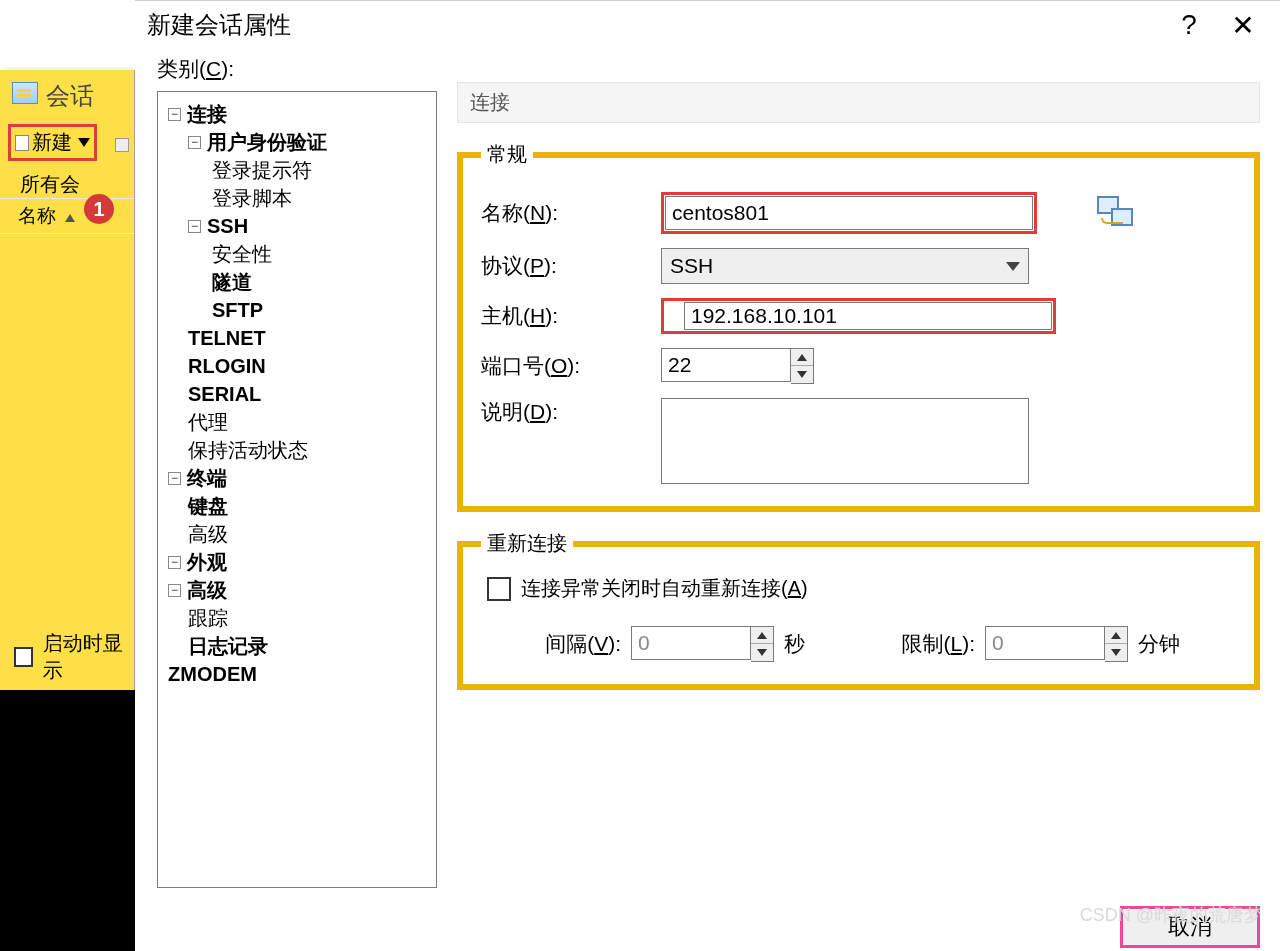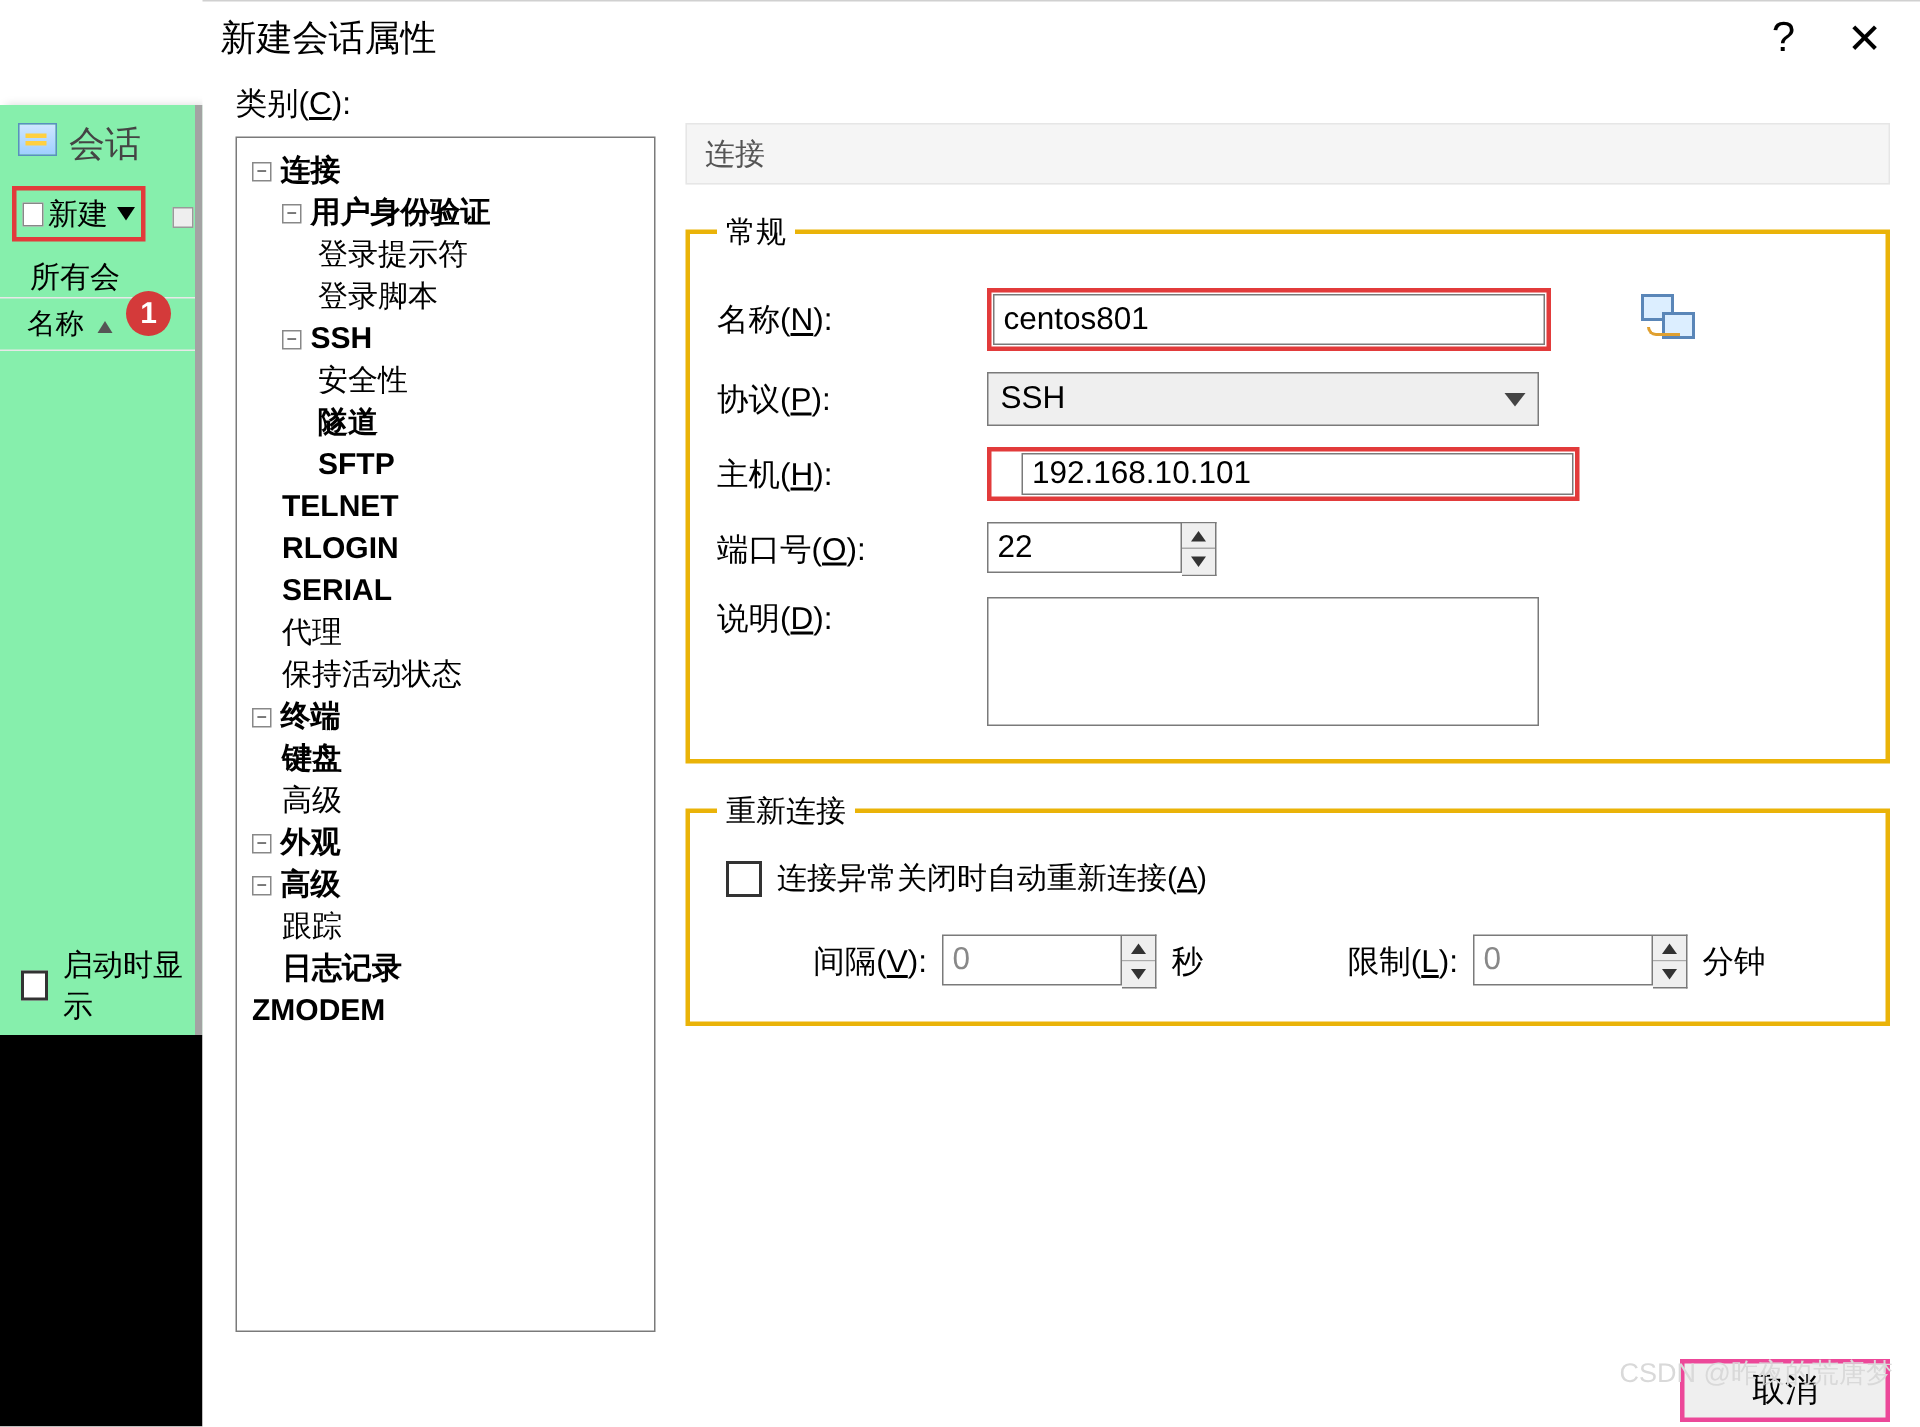--- a/index.html
+++ b/index.html
@@ -12,22 +12,22 @@
     color: #000000;
     overflow: hidden;
     position: relative;
   }
 
   
   .bg-panel {
     position: absolute;
     left: 0; top: 70px;
     width: 135px; height: 620px;
-    background: #86efac;
-    border-right: 5px solid #a3a3a3;
+    background: #fde047;
+    border-right: 1px solid #a3a3a3;
     box-shadow: 3px 0 6px rgba(0,0,0,.15);
     padding-top: 6px;
   }
   .bg-sessions-hdr {
     font-size: 24px; color: #444;
     padding: 4px 4px 4px 46px;
     position: relative;
   }
   .bg-icon-sess {
     position: absolute; left: 12px; top: 6px;
@@ -101,21 +101,21 @@
   .bold{font-weight:700;}
   .ind1{padding-left:10px;} .ind2{padding-left:30px;} .ind3{padding-left:54px;}
 
   .right-side{ flex:1; padding-left: 20px; padding-right: 20px;}
   .section-title{
     background:#f5f5f5; border:1px solid #e6e6e6;
     padding:6px 12px; font-size:20px; color:#555;
     margin-bottom: 18px;
   }
   fieldset{
-    border:3px solid #eab308;
+    border:6px solid #eab308;
     padding: 10px 18px 22px 18px;
     margin: 0 0 18px 0;
   }
   legend{ font-size:20px; padding:0 6px; color:#000;}
   .form-row{
     display:flex; align-items:center;
     margin-top: 14px;
   }
   .form-label{ width: 180px; font-size:21px;}
   .form-label-sm{ width: 120px; font-size:21px; text-align:right; padding-right:10px;}

